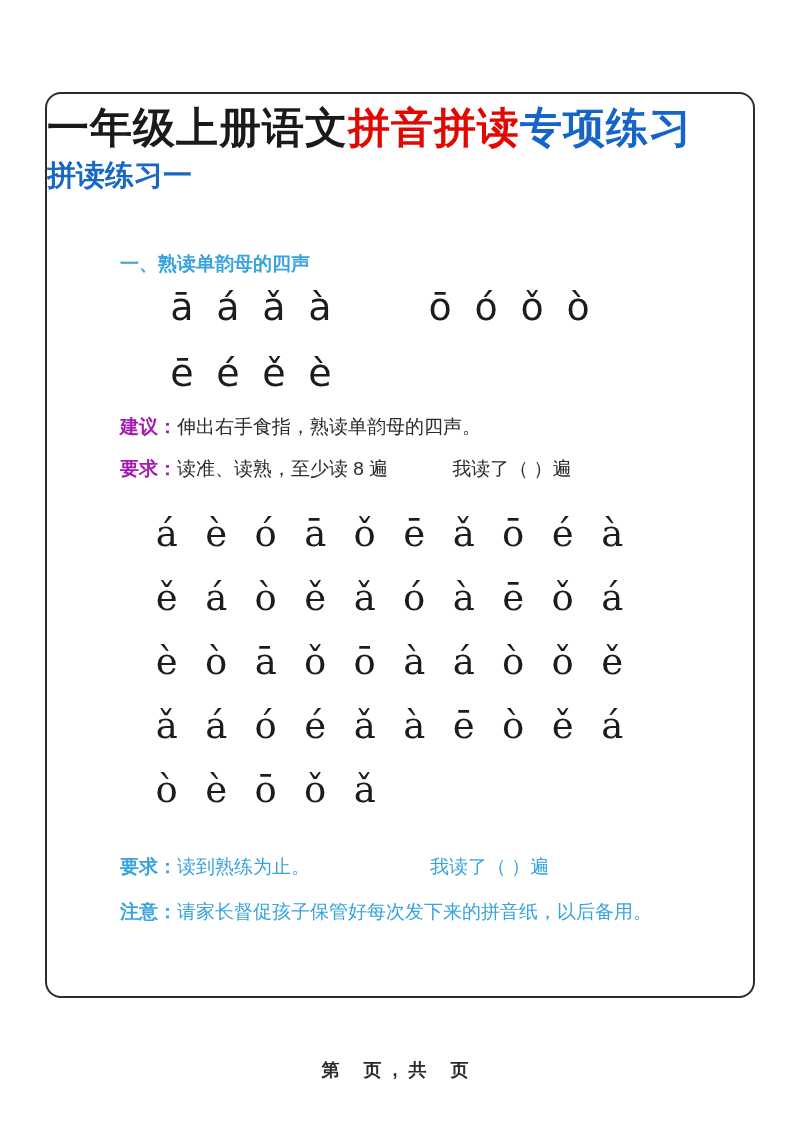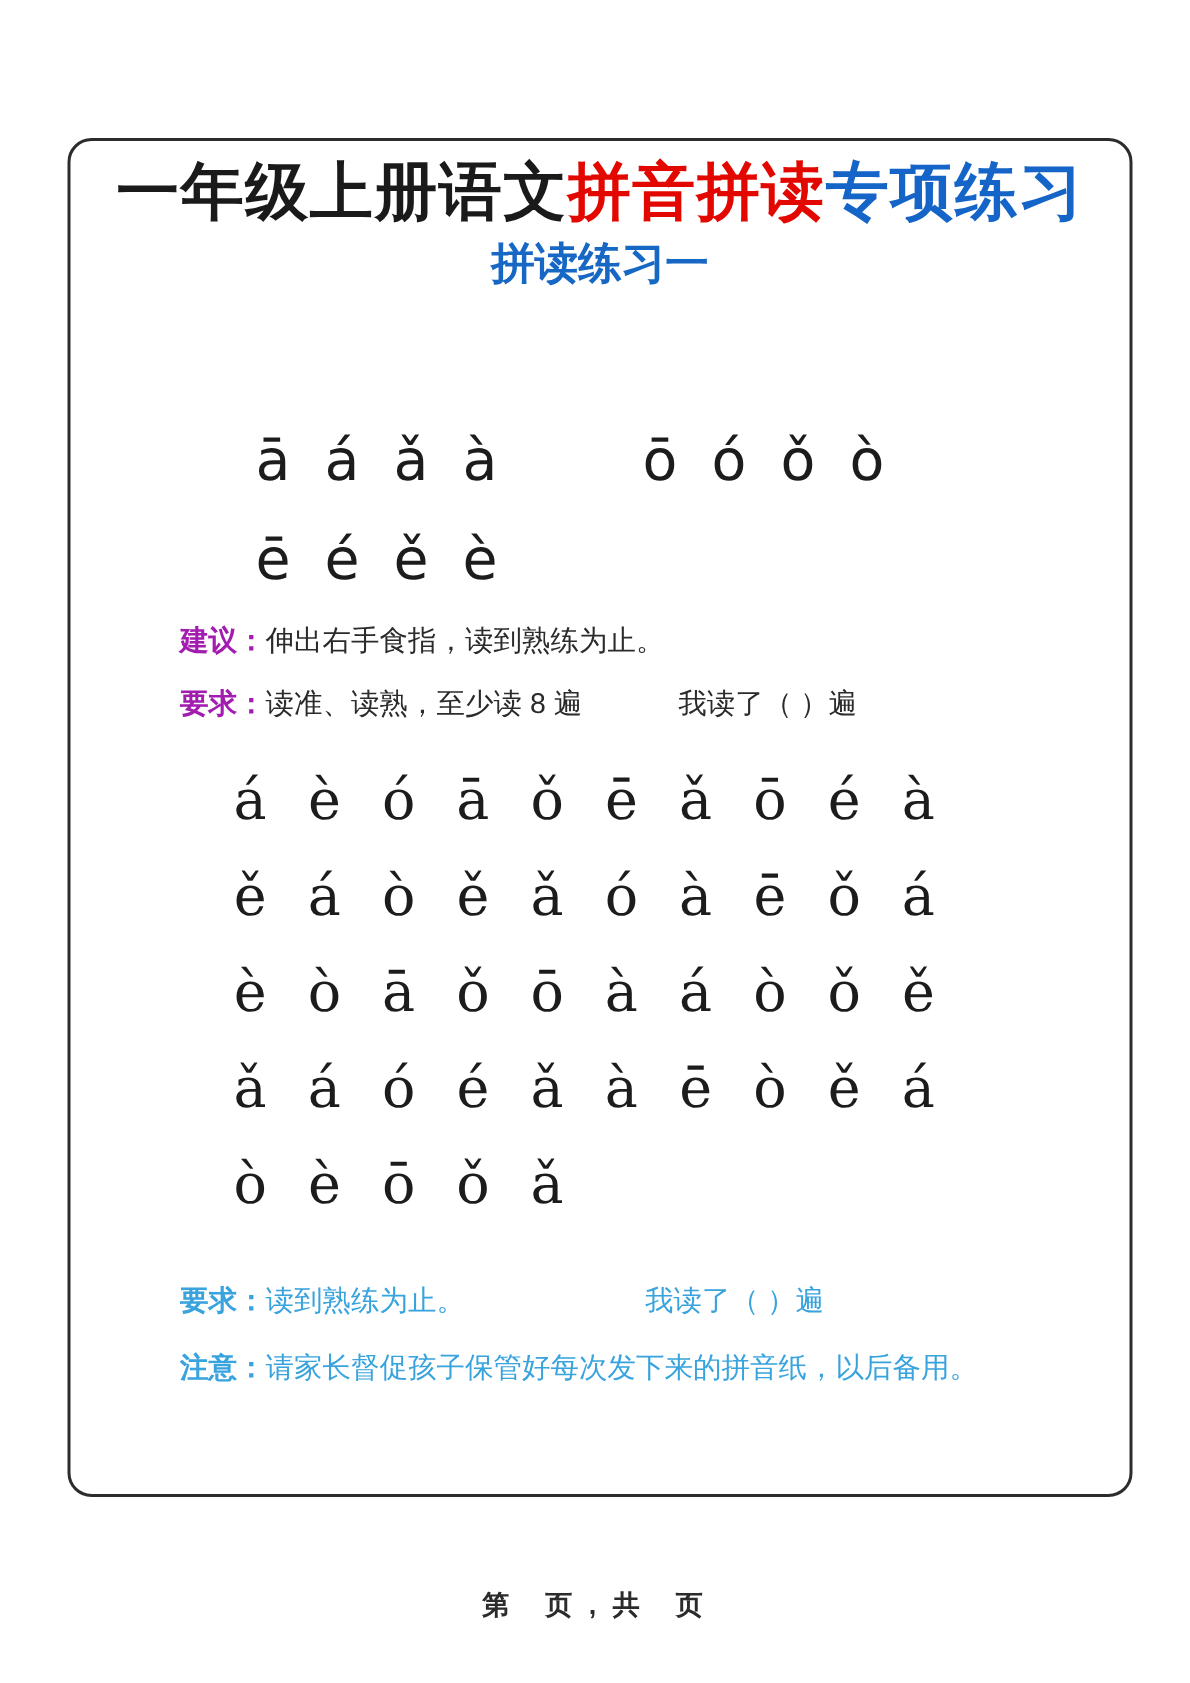--- a/index.html
+++ b/index.html
@@ -5,29 +5,29 @@
   html,body{margin:0;padding:0;}
   body{
     width:793px;height:1122px;background:#ffffff;position:relative;
     font-family:"Liberation Sans", sans-serif;color:#222;overflow:hidden;
   }
   .sheet{
     position:absolute;left:45px;top:92px;width:706px;height:902px;
     border:2px solid #2c2c2c;border-radius:16px;background:#fff;
   }
   .title{
-    position:absolute;top:6px;left:0;width:100%;text-align:center;
+    position:absolute;top:6px;left:0;width:100%;
     font-size:42px;font-weight:900;letter-spacing:1px;white-space:nowrap;
     font-family:"Liberation Serif", serif;
   }
   .title .t-black{color:#1a1a1a;}
   .title .t-red{color:#e20800;}
   .title .t-blue{color:#1565c8;}
   .subtitle{
-    position:absolute;top:62px;left:0;width:100%;text-align:center;
+    position:absolute;top:62px;left:0;width:100%;
     font-size:29px;font-weight:800;color:#1767c4;
     font-family:"Liberation Serif", serif;
   }
   .classline{
     position:absolute;top:112px;left:355px;font-size:19px;color:#222;white-space:nowrap;
   }
   .classline .blank{color:#444;letter-spacing:0;}
   .sec-heading{
     position:absolute;top:157px;left:73px;font-size:19px;font-weight:700;color:#38a3dc;
   }
@@ -67,20 +67,21 @@
 
 <div class="sheet">
 
   <div class="title">
     <span class="t-black">一年级上册语文</span><span class="t-red">拼音拼读</span><span class="t-blue">专项练习</span>
   </div>
 
   <div class="subtitle">拼读练习一</div>
 
 
+  <div class="sec-heading">一、熟读单韵母的四声</div>
 
   <div class="vowel-row vrow1">
     <div class="vgroup">
         <span class="vletter">ā</span>
         <span class="vletter">á</span>
         <span class="vletter">ǎ</span>
         <span class="vletter">à</span>
       </div>
     <div class="vgroup second">
         <span class="vletter">ō</span>
@@ -92,21 +93,21 @@
   <div class="vowel-row vrow2">
     <div class="vgroup">
         <span class="vletter">ē</span>
         <span class="vletter">é</span>
         <span class="vletter">ě</span>
         <span class="vletter">è</span>
       </div>
   </div>
 
   <div class="tipline tip1">
-    <span class="lbl">建议：</span><span>伸出右手食指，读到熟练为止。</span>
+    <span class="lbl">建议：</span><span>伸出右手食指，熟读单韵母的四声。</span>
   </div>
 
   <div class="tipline tip2">
     <span class="lbl">要求：</span><span>读准、读熟，至少读 8 遍</span><span class="tip-tally">我读了（ ）遍</span>
   </div>
 
   <div class="grid">
       <div class="grid-row">
         <span class="grid-cell">á</span>
         <span class="grid-cell">è</span>

